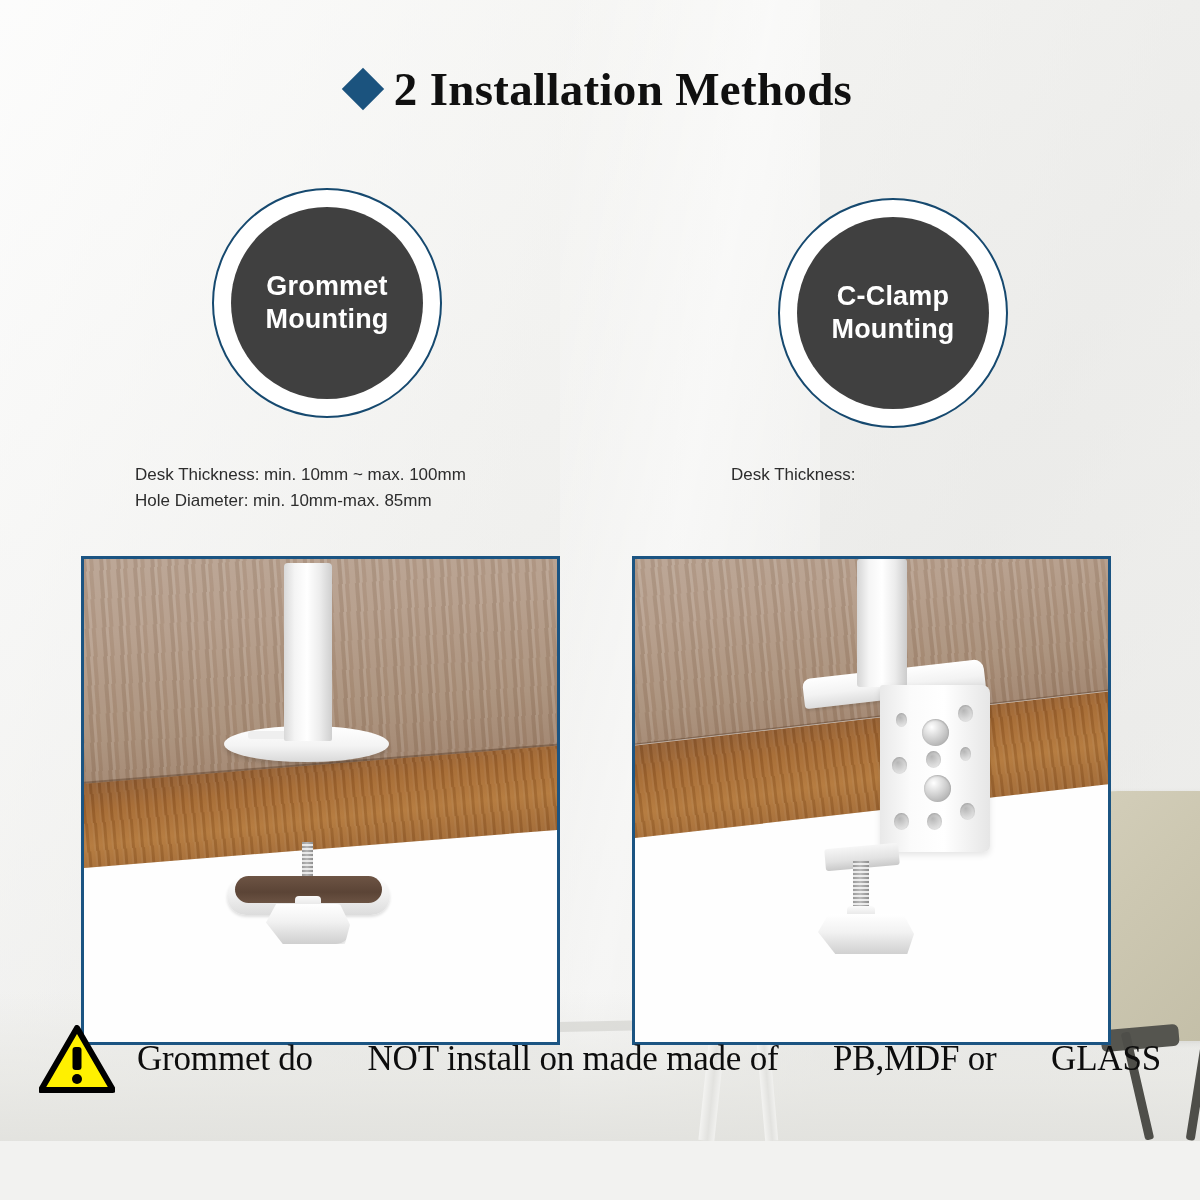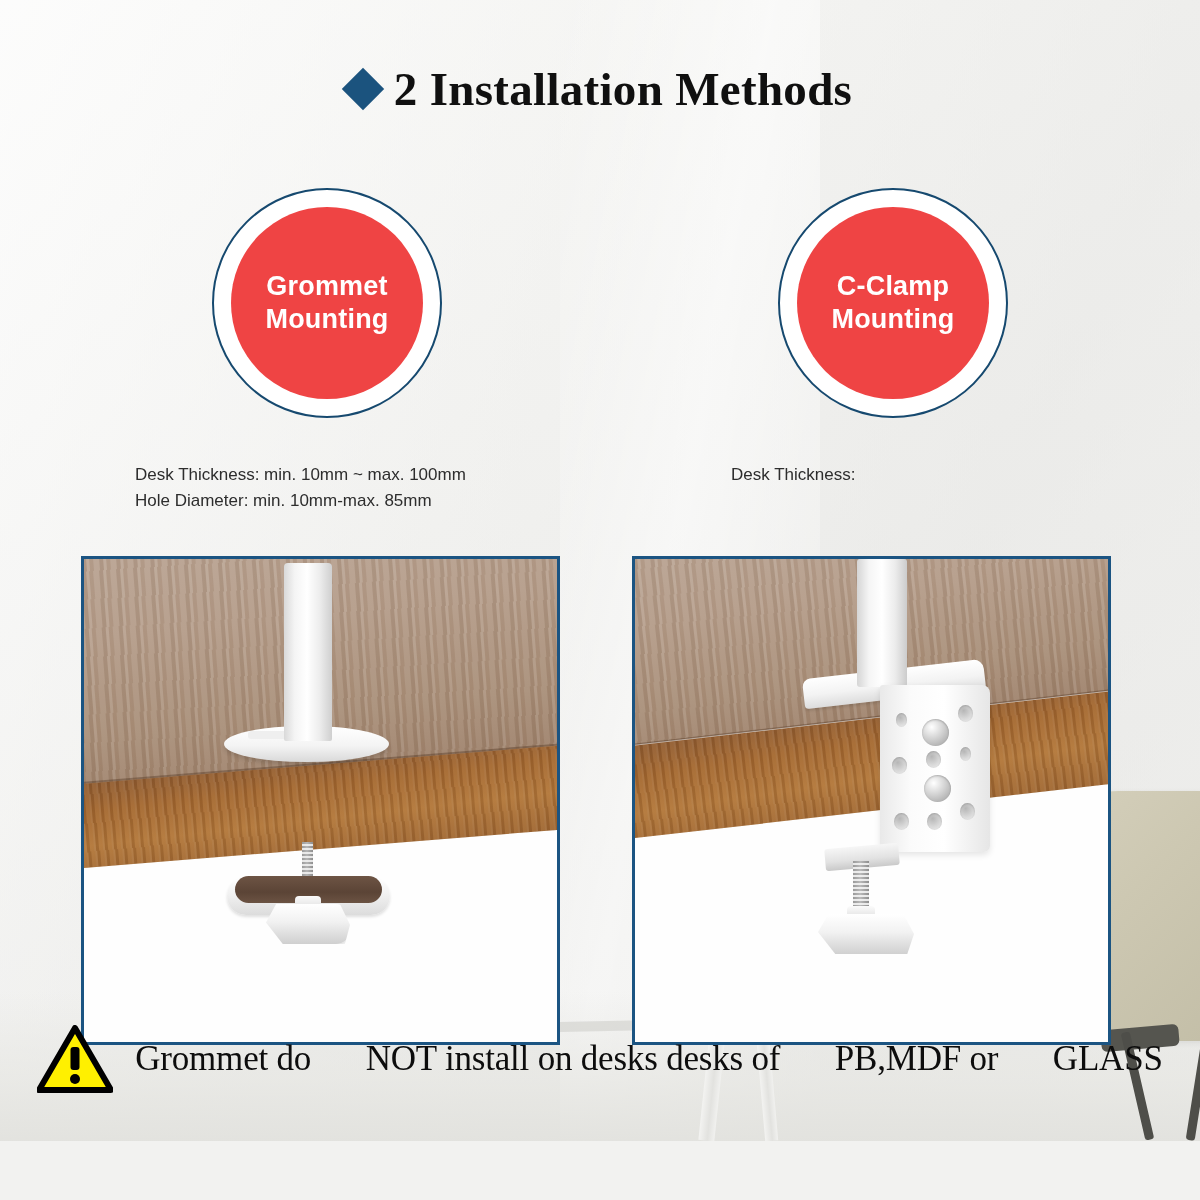--- a/index.html
+++ b/index.html
@@ -117,36 +117,36 @@
     border: 2px solid #16496f;
     background: #ffffff;
     box-sizing: border-box;
     display: flex;
     align-items: center;
     justify-content: center;
   }
   .badge-inner {
     width: 192px; height: 192px;
     border-radius: 50%;
-    background: #ef4444;
+    background: #404040;
     display: flex;
     flex-direction: column;
     align-items: center;
     justify-content: center;
     text-align: center;
     line-height: 1.22;
   }
   .badge-line {
     color: #ffffff;
     font-size: 27px;
     font-weight: bold;
     letter-spacing: 0.2px;
   }
   .badge-grommet { left: 212px; top: 188px; }
-  .badge-cclamp  { left: 778px; top: 188px; }
+  .badge-cclamp  { left: 778px; top: 198px; }
 
   
   .spec {
     position: absolute;
     color: #2d2d2d;
     font-size: 17px;
     line-height: 1.52;
     white-space: nowrap;
   }
   .spec-left  { left: 135px; top: 462px; }
@@ -446,17 +446,17 @@
     </div>
   </div>
 
   <div class="warning-row">
     <svg class="warn-icon" viewBox="0 0 76 68">
       <polygon points="38,3 74,65 2,65" fill="#fff000" stroke="#000000" stroke-width="6" stroke-linejoin="round"></polygon>
       <rect x="33.5" y="22" width="9" height="23" rx="3" fill="#000000"></rect>
       <circle cx="38" cy="54" r="5" fill="#000000"></circle>
     </svg>
     <div class="warn-text">
-      <span>Grommet do </span><b>NOT</b><span> install on desks desks of </span><b>PB,MDF</b><span> or </span><b>GLASS</b>
+      <span>Grommet do </span><b>NOT</b><span> install on made made of </span><b>PB,MDF</b><span> or </span><b>GLASS</b>
     </div>
   </div>
 
 </div>
 
 </body></html>

